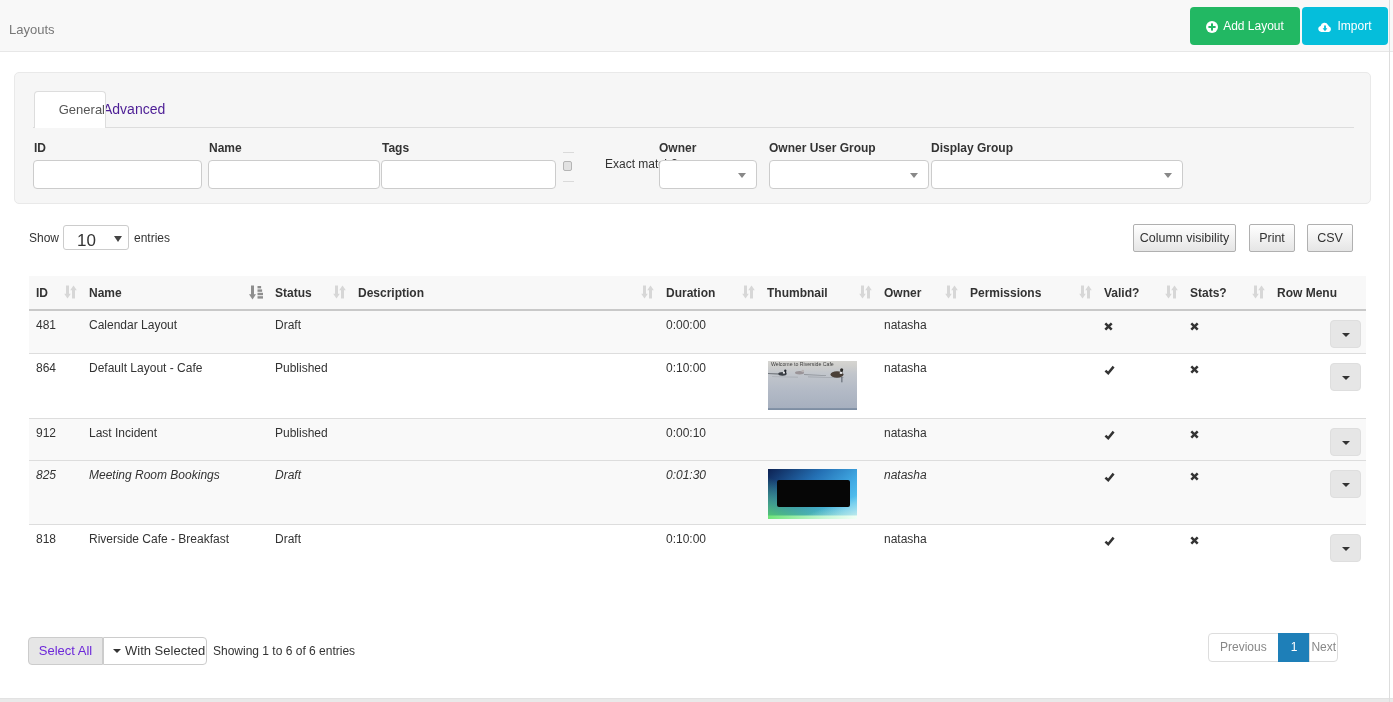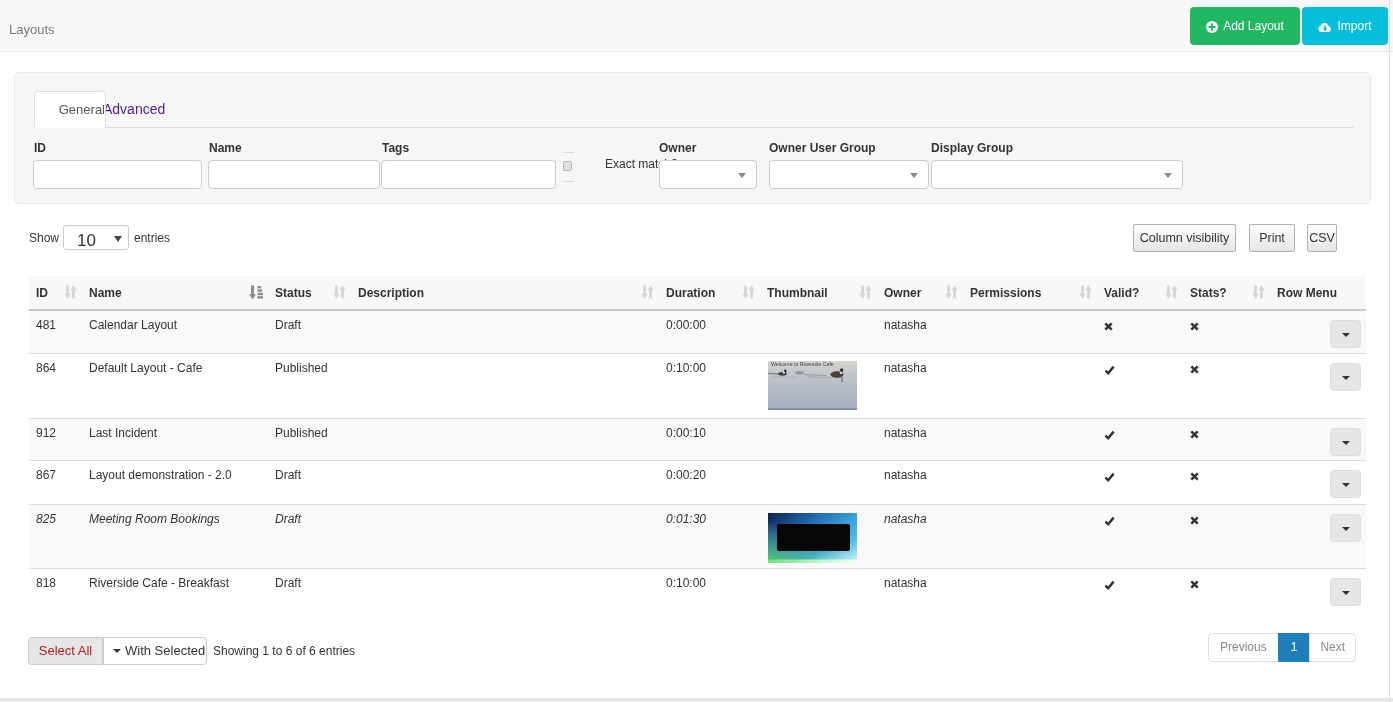--- a/index.html
+++ b/index.html
@@ -44,21 +44,21 @@
   background:#fff; border:1px solid #ccc; border-radius:3px; }
 #show-select .val { position:absolute; left:13px; top:5px; font-size:17px; }
 #show-select .caret { position:absolute; right:6px; top:10px; width:0; height:0;
   border-left:4.5px solid transparent; border-right:4.5px solid transparent; border-top:6px solid #444; }
 #entries-label { position:absolute; left:134px; top:231px; font-size:12px; }
 .dtbtn { position:absolute; top:224px; height:28px; border:1px solid #b0b0b0; border-radius:2px;
   background:linear-gradient(to bottom, #ffffff 0%, #e5e5e5 100%);
   font-size:12.5px; color:#333; text-align:center; line-height:26px; }
 #btn-colvis { left:1133px; width:103px; }
 #btn-print { left:1249px; width:46px; }
-#btn-csv { left:1307px; width:30px; }
+#btn-csv { left:1307px; width:46px; }
 
 
 #dt { position:absolute; left:29px; top:276px; width:1337px; border-collapse:collapse;
   table-layout:fixed; font-size:12px; }
 #dt thead th { height:34px; background:#f8f8f8; border-bottom:2px solid #c9c9c9;
   text-align:left; vertical-align:top; padding:10px 8px 0 7px; font-size:12px; font-weight:bold;
   position:relative; }
 #dt tbody td { vertical-align:top; padding:7px 8px 0 7px; }
 #dt tbody tr + tr td { border-top:1px solid #ddd; }
 #dt tbody tr.odd td { background:#f9f9f9; }
@@ -72,31 +72,31 @@
   background:#e6e6e6; border:1px solid #dedede; border-radius:4px; position:relative; }
 .rowmenubtn:after { content:""; position:absolute; left:11px; top:12px; width:0; height:0;
   border-left:4px solid transparent; border-right:4px solid transparent; border-top:4px solid #333; }
 .sorticon { position:absolute; right:5px; top:9px; }
 .mark { font-size:12px; font-weight:bold; color:#333; }
 .mark svg { display:inline-block; margin-top:4px; }
 
 
 #btn-selectall { position:absolute; left:28px; top:637px; width:75px; height:28px;
   background:#e6e6e6; border:1px solid #ccc; border-radius:4px 0 0 4px;
-  text-align:center; line-height:26px; font-size:13px; color:#b91c1c; }
+  text-align:center; line-height:26px; font-size:13px; color:#6d28d9; }
 #btn-withselected { position:absolute; left:103px; top:637px; width:104px; height:28px;
   background:#fff; border:1px solid #ccc; border-radius:0 4px 4px 0; white-space:nowrap;
   line-height:26px; font-size:13px; color:#333; padding-left:9px; }
 #btn-withselected .caret { display:inline-block; width:0; height:0; margin-right:4px; vertical-align:2px;
   border-left:4px solid transparent; border-right:4px solid transparent; border-top:4px solid #333; }
 #showing { position:absolute; left:213px; top:644px; font-size:12px; }
 #pager { position:absolute; left:1208px; top:633px; height:29px; }
 .pg { float:left; height:29px; border:1px solid #ddd; background:#fff; color:#888;
   font-size:12px; line-height:27px; padding:0 11px; margin-left:-1px; }
-.pg.active { padding:0 12px; } .pg.last { padding:0 10px; }
+.pg.active { padding:0 12px; } .pg.last { padding:0 1px; }
 .pg.first { border-radius:4px 0 0 4px; margin-left:0; }
 .pg.last { border-radius:0 4px 4px 0; }
 .pg.active { background:#1e7fb8; border-color:#1e7fb8; color:#fff; }
 
 #bottomstrip { position:absolute; left:0; top:698px; width:1393px; height:4px; background:#e9e9e9; border-top:1px solid #e2e2e2; box-sizing:content-box; }
 #rightline { position:absolute; left:1389px; top:0; width:1px; height:702px; background:#ddd; }
 </style>
 </head>
 <body>
 
@@ -330,37 +330,20 @@
         <td>natasha</td>
         <td></td>
         <td class="mark"><svg width="11" height="10" viewBox="0 0 11 10">
             <path d="M1.4 5.6 L4.2 8.2 L9.6 1.6" stroke="#333" stroke-width="2.5" fill="none"></path>
           </svg></td>
         <td class="mark"><svg width="9" height="9" viewBox="0 0 9 9">
             <path d="M1.3 1.3 L7.7 7.7 M7.7 1.3 L1.3 7.7" stroke="#333" stroke-width="2.5" fill="none"></path>
           </svg></td>
         <td class="rowmenucell"><span class="rowmenubtn"></span></td>
       </tr>
-<tr class="h44">
-        <td>867</td>
-        <td>Layout demonstration - 2.0</td>
-        <td>Draft</td>
-        <td></td>
-        <td>0:00:20</td>
-        <td></td>
-        <td>natasha</td>
-        <td></td>
-        <td class="mark"><svg width="11" height="10" viewBox="0 0 11 10">
-            <path d="M1.4 5.6 L4.2 8.2 L9.6 1.6" stroke="#333" stroke-width="2.5" fill="none"></path>
-          </svg></td>
-        <td class="mark"><svg width="9" height="9" viewBox="0 0 9 9">
-            <path d="M1.3 1.3 L7.7 7.7 M7.7 1.3 L1.3 7.7" stroke="#333" stroke-width="2.5" fill="none"></path>
-          </svg></td>
-        <td class="rowmenucell"><span class="rowmenubtn"></span></td>
-      </tr>
 <tr class="odd h64">
         <td>825</td>
         <td>Meeting Room Bookings</td>
         <td>Draft</td>
         <td></td>
         <td>0:01:30</td>
         <td class="thumbcell m8">
           <svg width="89" height="50" viewBox="0 0 89 50">
             <defs>
 <linearGradient id="sky2" x1="0" y1="0" x2="1" y2="0.62">

